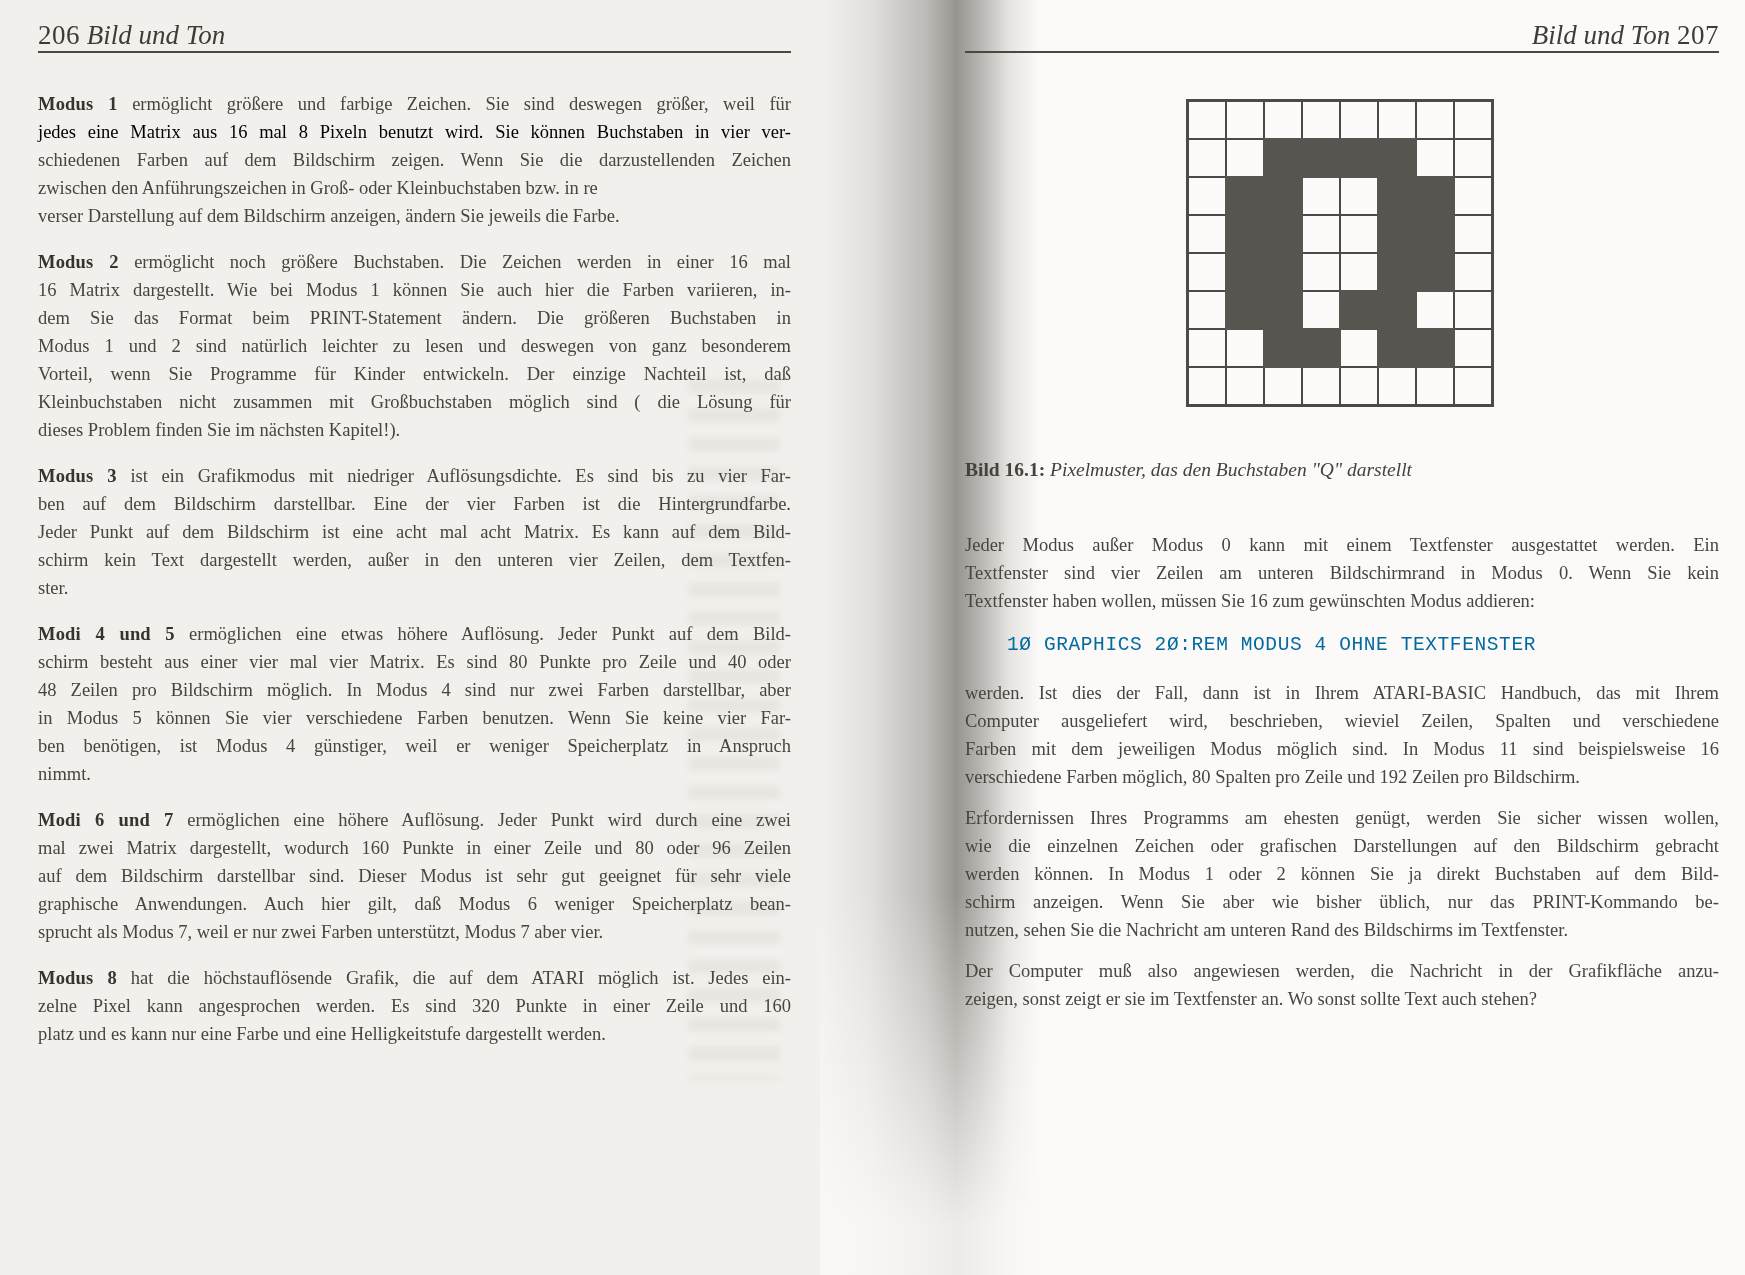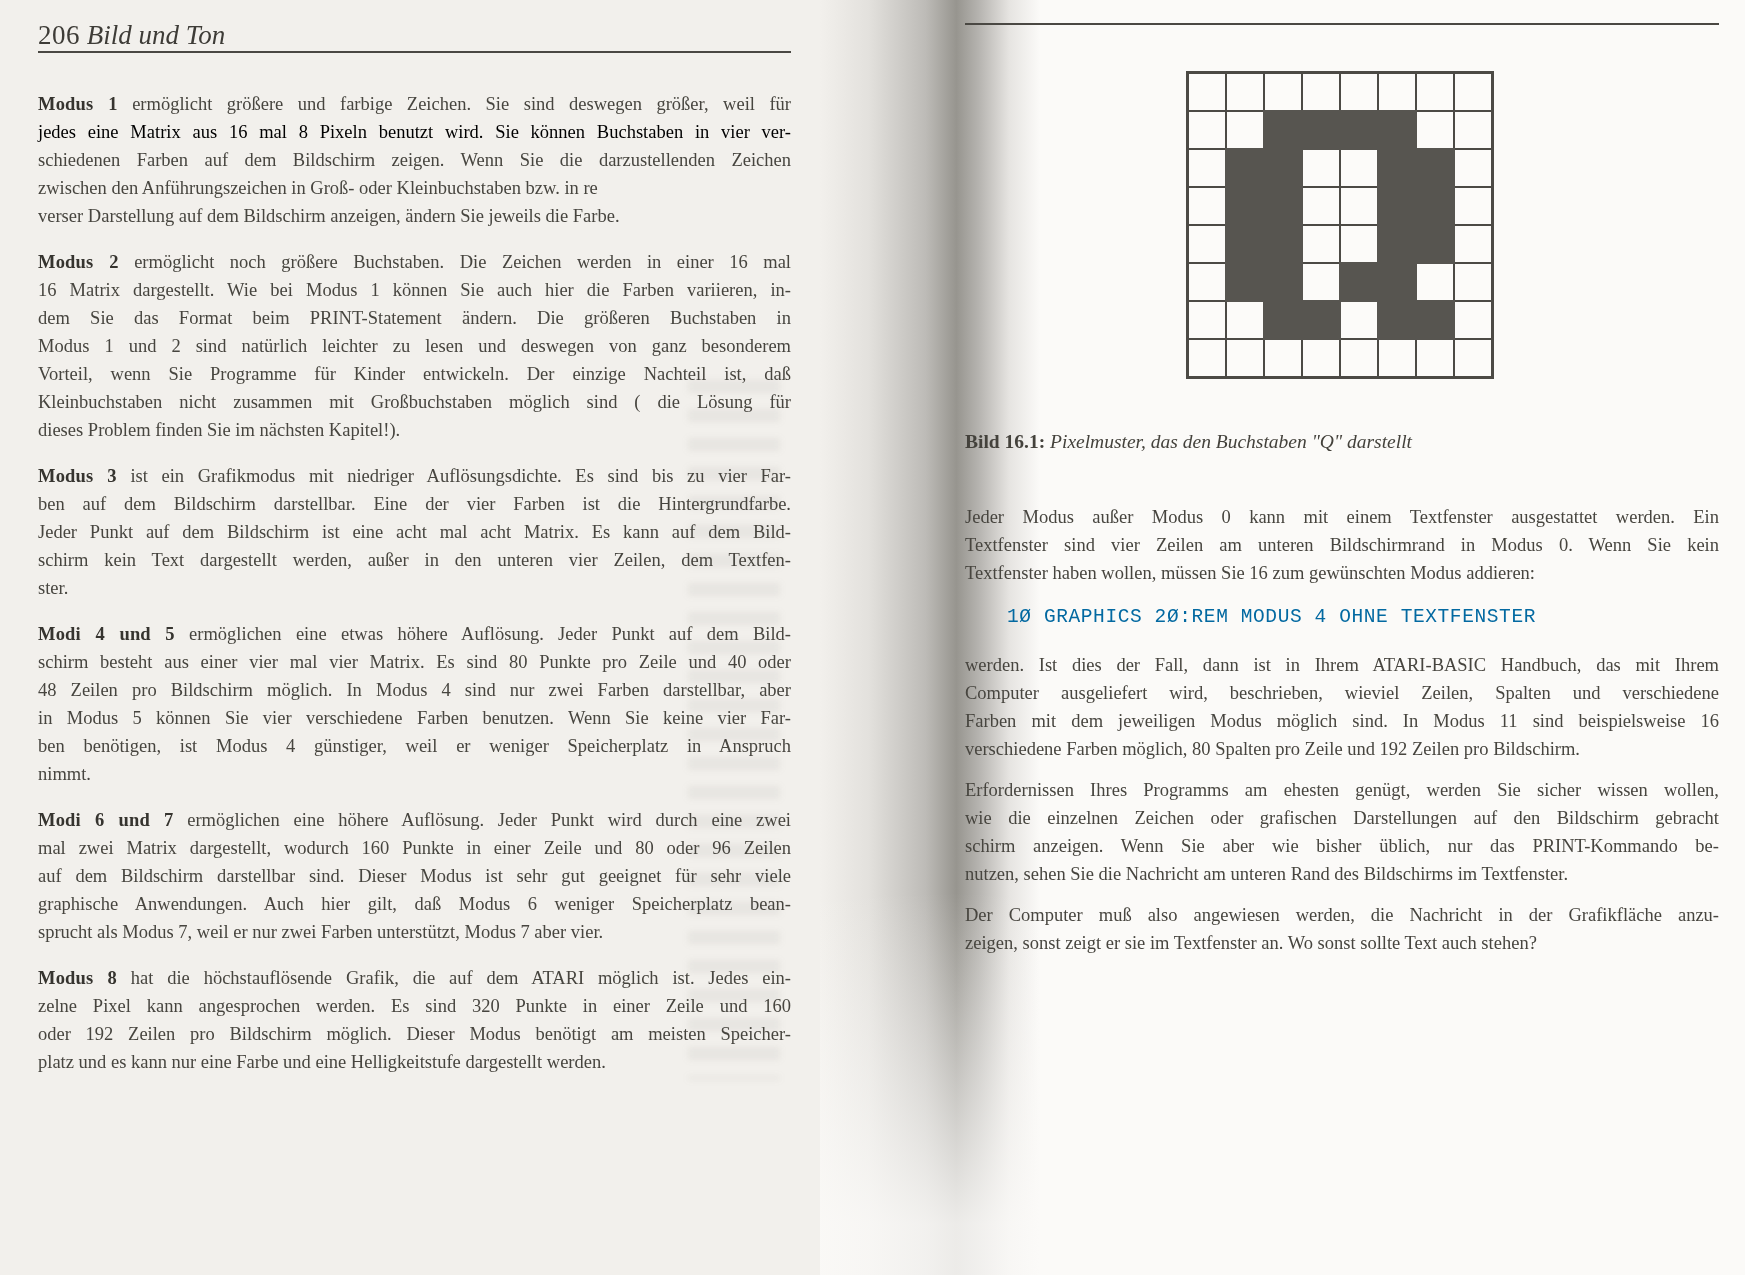--- a/index.html
+++ b/index.html
@@ -139,27 +139,30 @@
       <div class="para">
         <div class="line just"><span class="lead">Modi 6 und 7</span> ermöglichen eine höhere Auflösung. Jeder Punkt wird durch eine zwei</div>
         <div class="line just">mal zwei Matrix dargestellt, wodurch 160 Punkte in einer Zeile und 80 oder 96 Zeilen</div>
         <div class="line just">auf dem Bildschirm darstellbar sind. Dieser Modus ist sehr gut geeignet für sehr viele</div>
         <div class="line just">graphische Anwendungen. Auch hier gilt, daß Modus 6 weniger Speicherplatz bean-</div>
         <div class="line">sprucht als Modus 7, weil er nur zwei Farben unterstützt, Modus 7 aber vier.</div>
       </div>
       <div class="para">
         <div class="line just"><span class="lead">Modus 8</span> hat die höchstauflösende Grafik, die auf dem ATARI möglich ist. Jedes ein-</div>
         <div class="line just">zelne Pixel kann angesprochen werden. Es sind 320 Punkte in einer Zeile und 160</div>
-        <div class="line just">oder 192 Zeilen pro Bildschirm möglich. Dieser Modus benötigt am meisten Speicher-</div>
         <div class="line">platz und es kann nur eine Farbe und eine Helligkeitstufe dargestellt werden.</div>
       </div>
     </div>
 </section>
 
 <section class="page page-right">
+  <div class="running-head">
+    <span class="ttl">Bild und Ton</span>
+    <span class="num">207</span>
+  </div>
   <hr class="head-rule">
 
   <figure class="figure" style="margin:46px 0 0 0">
     <div class="pixel-grid" id="pixel-grid">
         <div class="cell"></div>
         <div class="cell"></div>
         <div class="cell"></div>
         <div class="cell"></div>
         <div class="cell"></div>
         <div class="cell"></div>
@@ -237,20 +240,21 @@
       <div class="codeline">1Ø GRAPHICS 2Ø:REM MODUS 4 OHNE TEXTFENSTER</div>
       <div class="para">
         <div class="line just">werden. Ist dies der Fall, dann ist in Ihrem ATARI-BASIC Handbuch, das mit Ihrem</div>
         <div class="line just">Computer ausgeliefert wird, beschrieben, wieviel Zeilen, Spalten und verschiedene</div>
         <div class="line just">Farben mit dem jeweiligen Modus möglich sind. In Modus 11 sind beispielsweise 16</div>
         <div class="line">verschiedene Farben möglich, 80 Spalten pro Zeile und 192 Zeilen pro Bildschirm.</div>
       </div>
       <div class="para">
         <div class="line just">Erfordernissen Ihres Programms am ehesten genügt, werden Sie sicher wissen wollen,</div>
         <div class="line just">wie die einzelnen Zeichen oder grafischen Darstellungen auf den Bildschirm gebracht</div>
+        <div class="line just">werden können. In Modus 1 oder 2 können Sie ja direkt Buchstaben auf dem Bild-</div>
         <div class="line just">schirm anzeigen. Wenn Sie aber wie bisher üblich, nur das PRINT-Kommando be-</div>
         <div class="line">nutzen, sehen Sie die Nachricht am unteren Rand des Bildschirms im Textfenster.</div>
       </div>
       <div class="para">
         <div class="line just">Der Computer muß also angewiesen werden, die Nachricht in der Grafikfläche anzu-</div>
         <div class="line">zeigen, sonst zeigt er sie im Textfenster an. Wo sonst sollte Text auch stehen?</div>
       </div>
     </div>
 </section>
 

